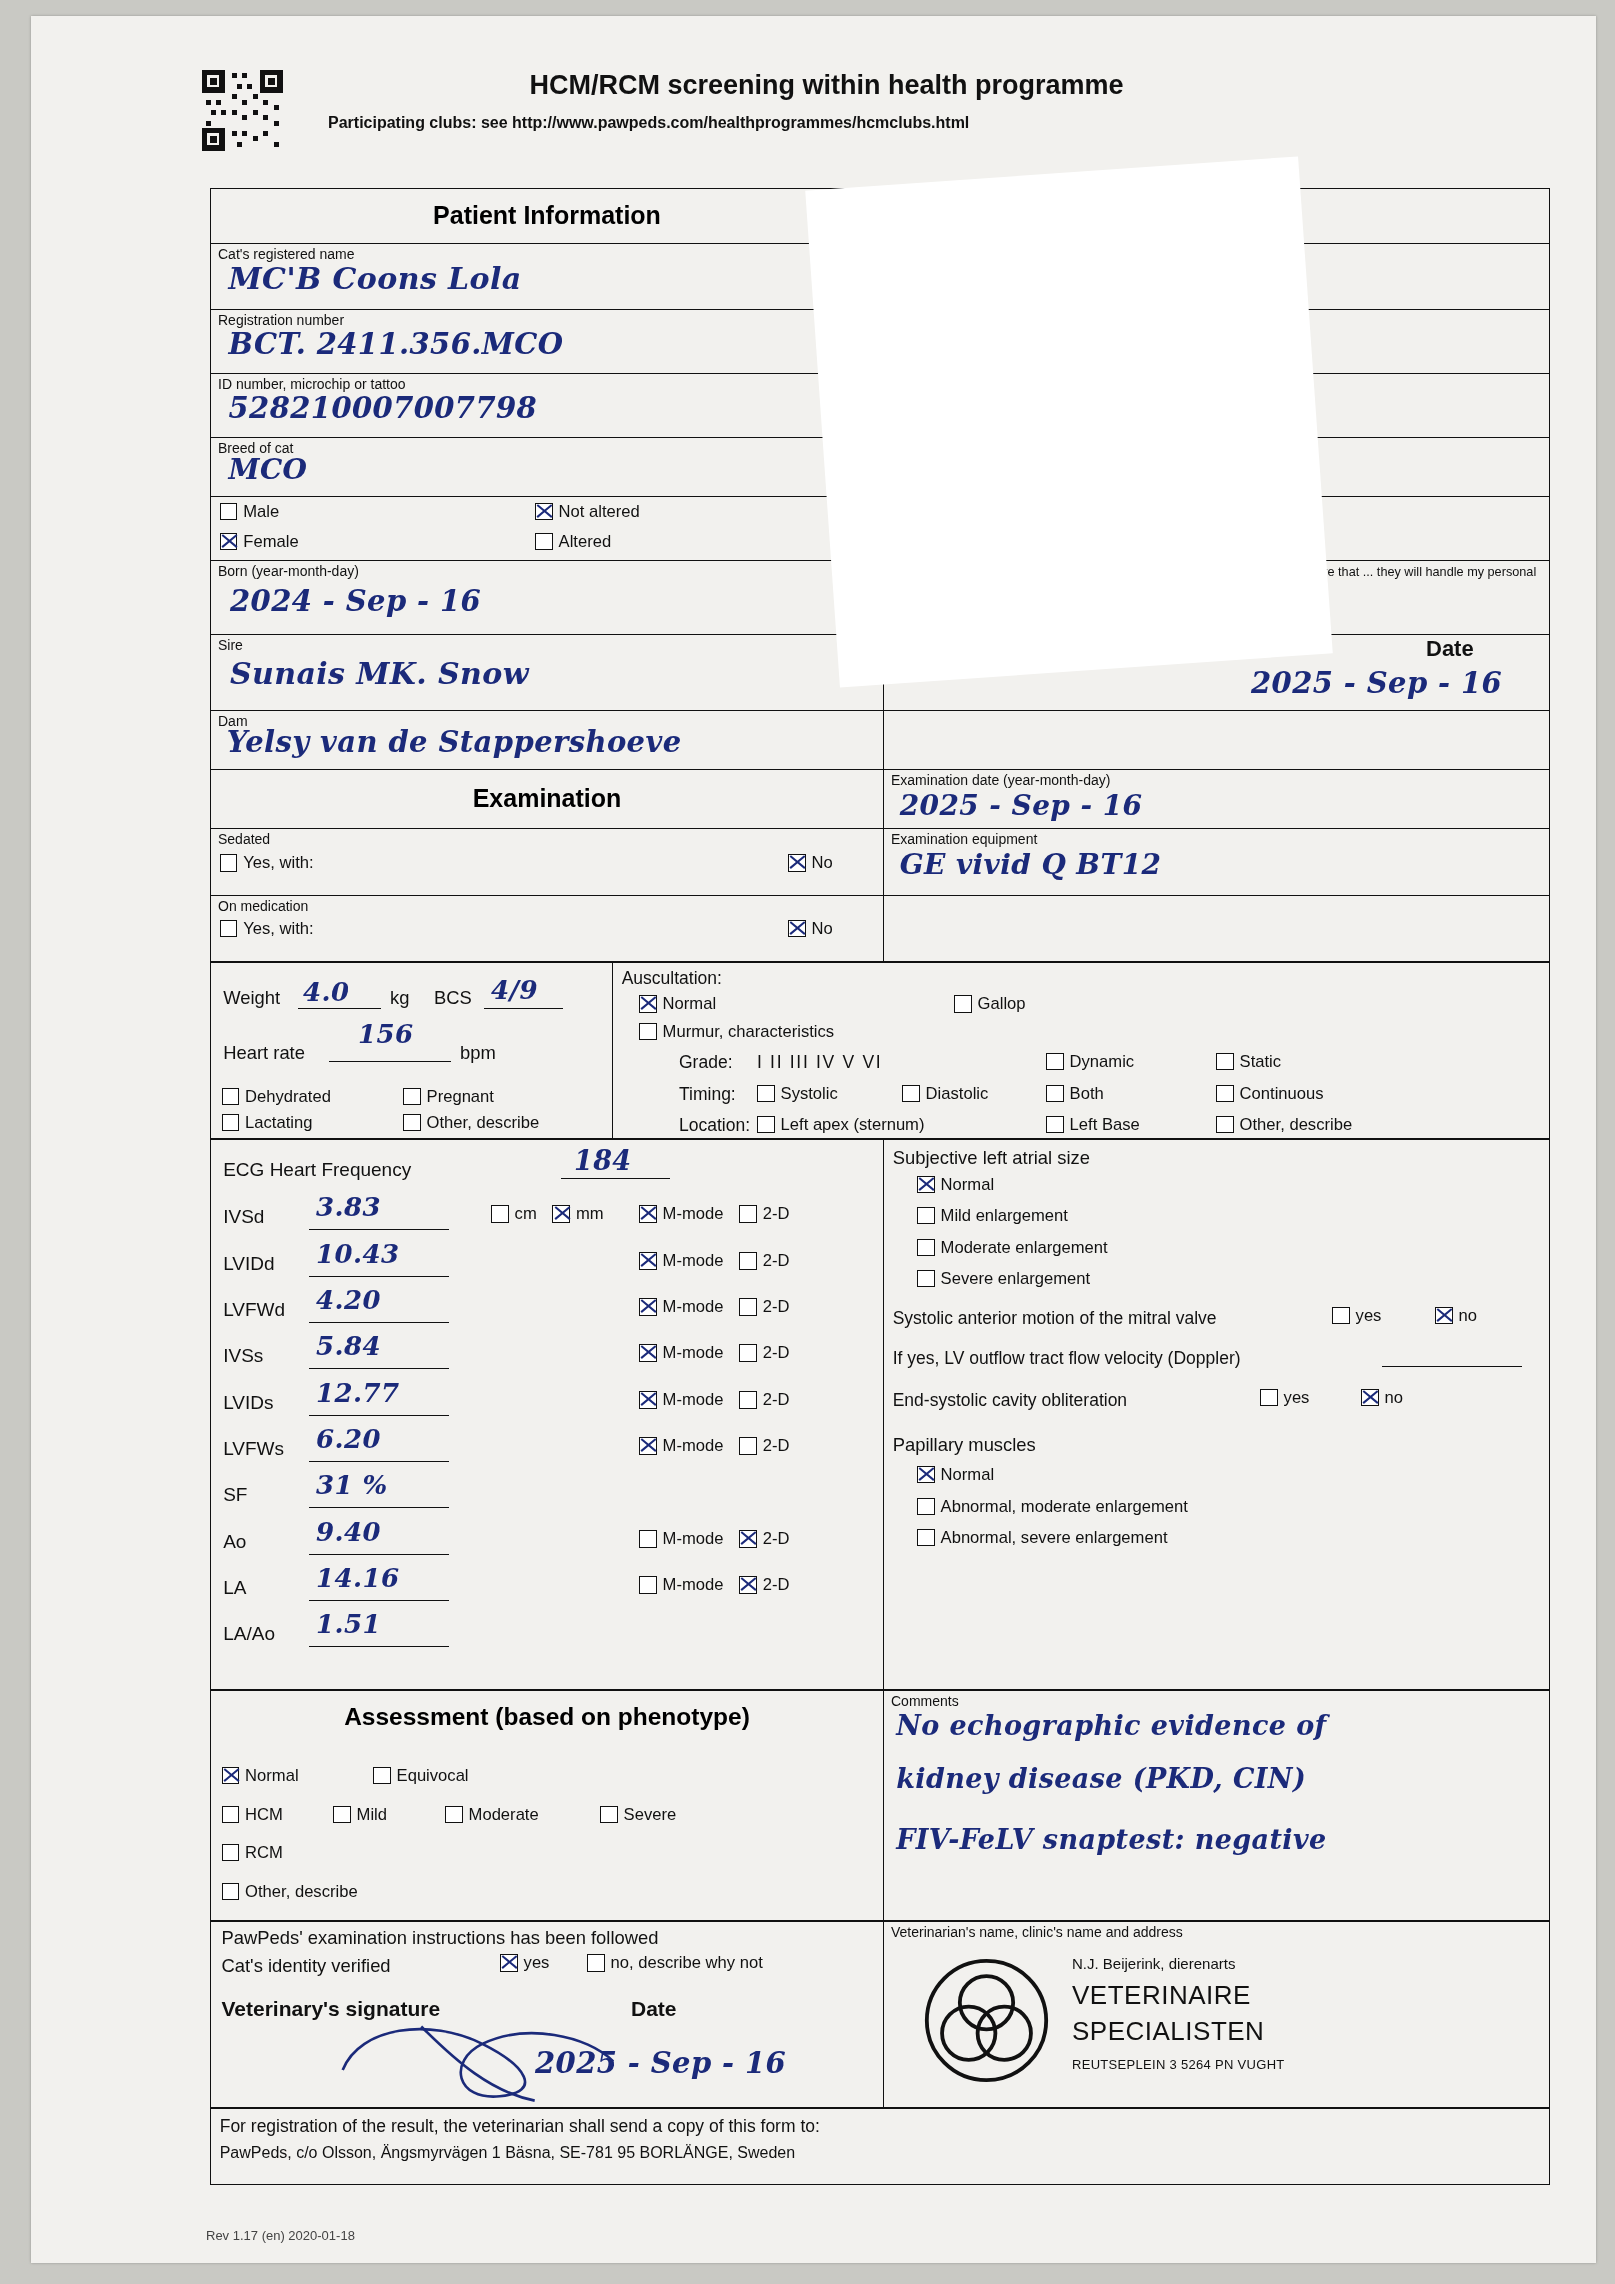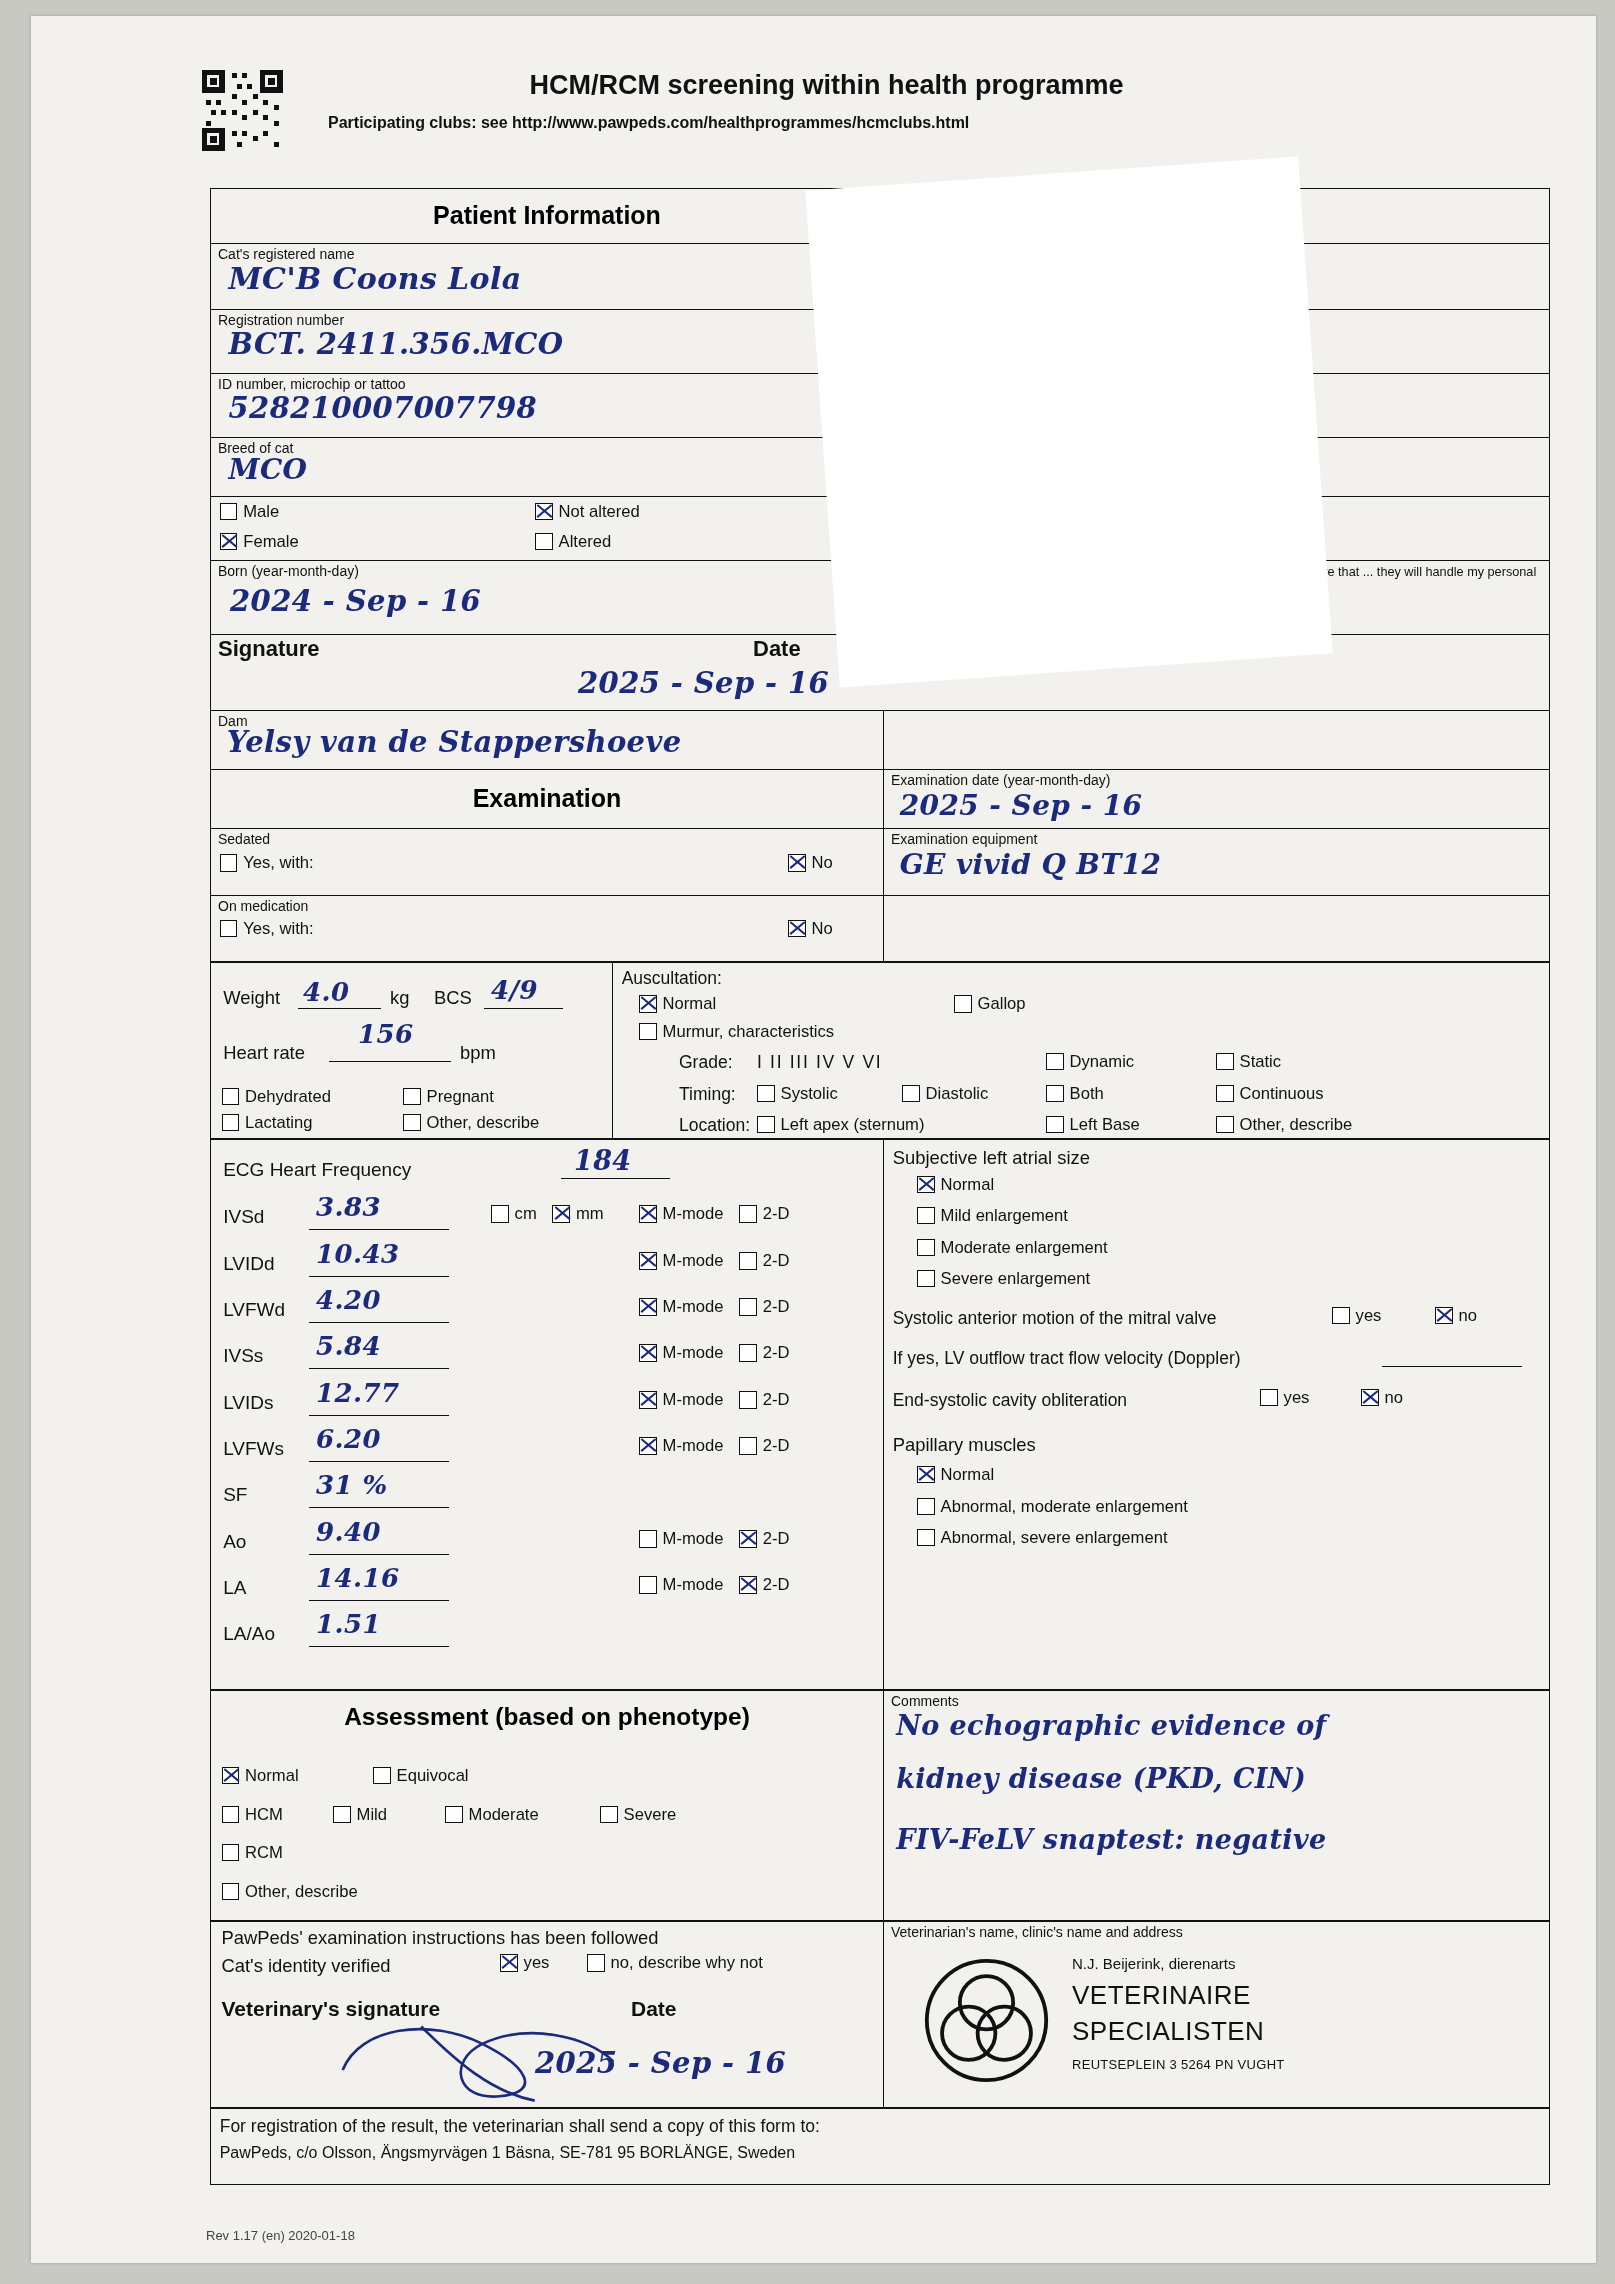--- a/index.html
+++ b/index.html
@@ -176,20 +176,24 @@
       <div class="cell br" style="width:673px;height:73px;">
         <div class="lbl">Born (year-month-day)</div>
         <div class="hw" style="position:absolute;left:19px;top:23px;font-size:29px;">2024 - Sep - 16</div>
       </div>
       <div class="cell" style="width:661px;height:73px;">
         <div style="position:absolute;left:7px;top:3.5px;font-size:12.7px;line-height:1.28;color:#111;width:647px;">I hereby give my consent ... aware that I must inform ... medication. I am aware that ... they will handle my personal data ... results from this form.</div>
       </div>
     </div>
 
     <div class="row bt">
+      <div class="cell br" style="width:673px;height:75px;">
+        <div class="lbl">Sire</div>
+        <div class="hw" style="position:absolute;left:19px;top:21px;font-size:30px;">Sunais MK. Snow</div>
+      </div>
       <div class="cell" style="width:661px;height:75px;">
         <div style="position:absolute;left:7px;top:1.7px;font-size:22px;font-weight:bold;color:#111;">Signature</div>
         <div style="position:absolute;left:542px;top:1.7px;font-size:22px;font-weight:bold;color:#111;">Date</div>
         <div class="hw" style="position:absolute;left:367px;top:31.5px;font-size:29px;">2025 - Sep - 16</div>
       </div>
     </div>
 
     <div class="row bt">
       <div class="cell br" style="width:673px;height:58px;">
         <div class="lbl">Dam</div>

